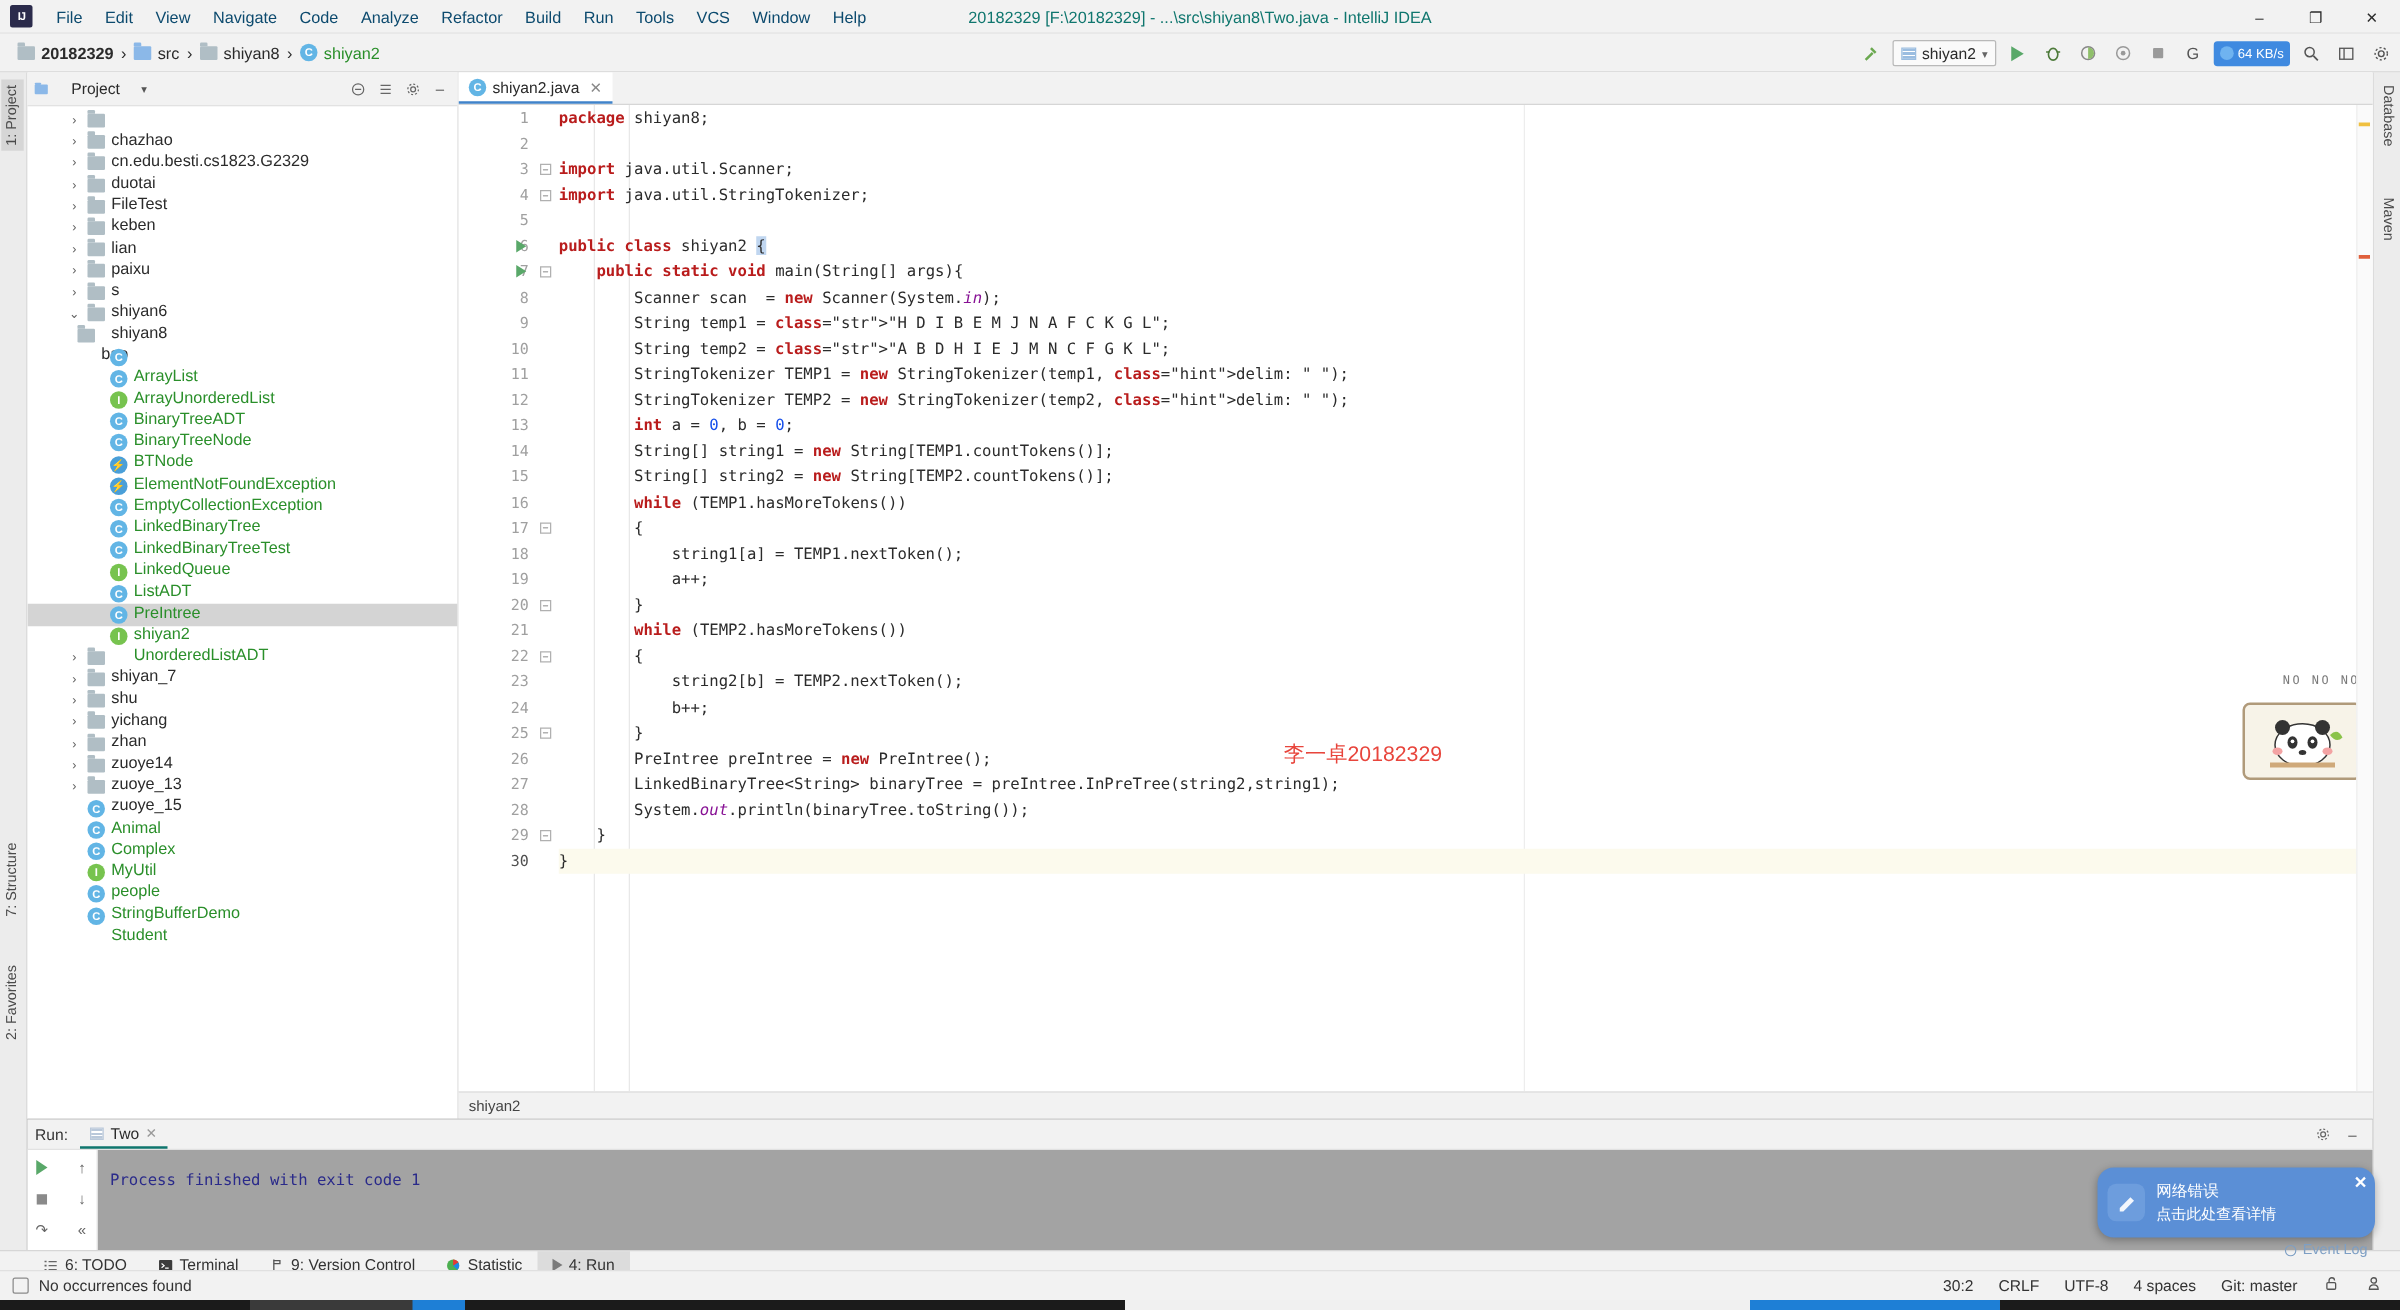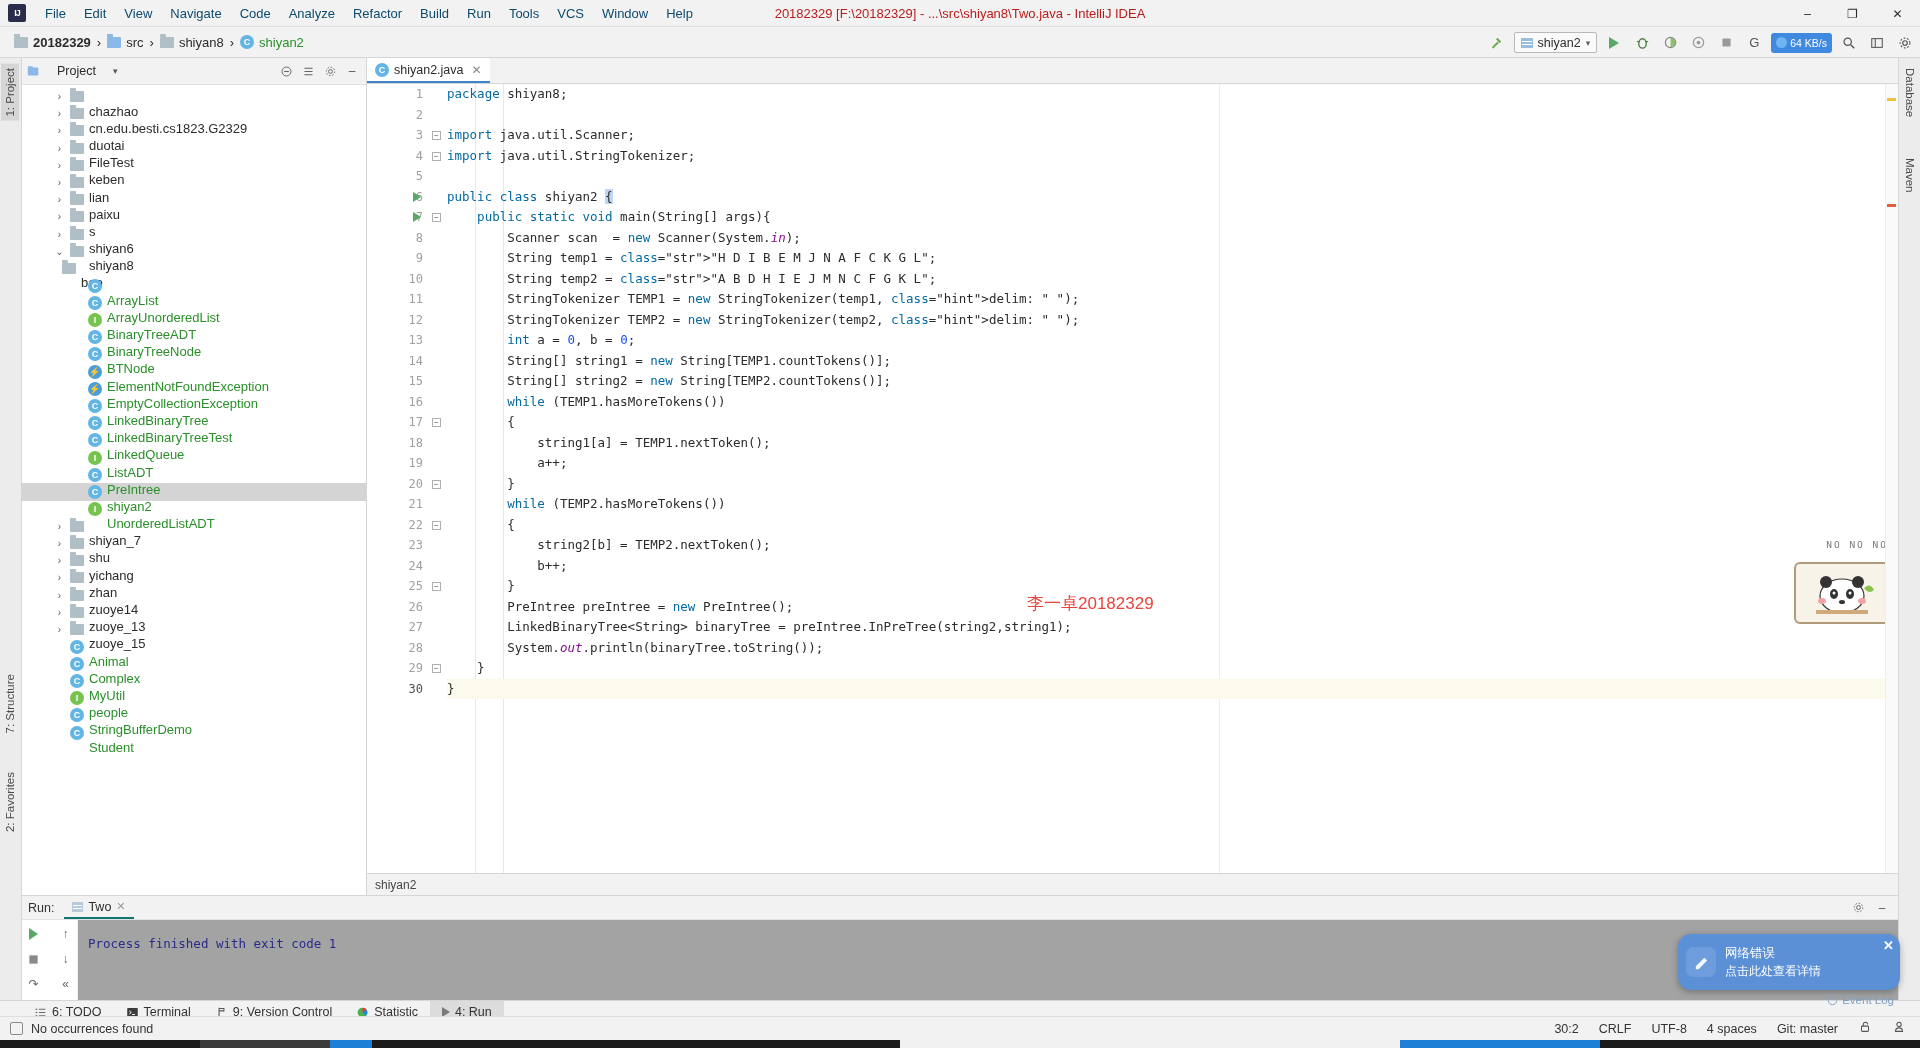--- a/index.html
+++ b/index.html
@@ -26,21 +26,21 @@
     font-size: 9px; font-weight: bold; text-align: center; line-height: 18px;
     letter-spacing: -1px; flex: none;
   }
   .menubar { display: flex; align-items: center; gap: 0px; }
   .menu-item {
     padding: 4px 9px; font-size: 13px; color: #0c4a6e; cursor: default;
     white-space: nowrap;
   }
   .title-text {
     position: absolute; left: 50%; transform: translateX(-50%);
-    font-size: 13px; color: #b91c1c; white-space: nowrap;
+    font-size: 13px; color: #0f766e; white-space: nowrap;
   }
   .win-btns { position: absolute; right: 0; top: 0; height: 27px; display: flex; }
   .win-btn {
     width: 45px; height: 27px; display: flex; align-items: center; justify-content: center;
     font-size: 12px; color: #2b2b2b;
   }
 
   
   .navbar {
     position: absolute; top: 27px; left: 0; width: 1920px; height: 31px;
@@ -191,21 +191,21 @@
     position: absolute; left: 46px; width: 0; height: 0;
     border-left: 8px solid #59a869;
     border-top: 5px solid transparent; border-bottom: 5px solid transparent;
   }
   .code-lines {
     position: absolute; left: 80px; top: 0; right: 0; height: 100%;
     white-space: pre;
   }
   .cl { height: 20.5px; line-height: 20.5px; }
   .cl.hl { background: #fcfaed; }
-  .kw { color: #0369a1; font-weight: normal; }
+  .kw { color: #b91c1c; font-weight: bold; }
   .num { color: #1750eb; }
   .fld { color: #871094; font-style: italic; }
   .cursor-brace { background: #c0d6f0; }
   .watermark {
     position: absolute; left: 660px; top: 508px;
     color: #e8453c; font-size: 17px; font-family: "Liberation Sans", sans-serif;
   }
   .cindent {
     position: absolute; top: 0; bottom: 0; width: 1px; background: #e8e8e8;
   }

